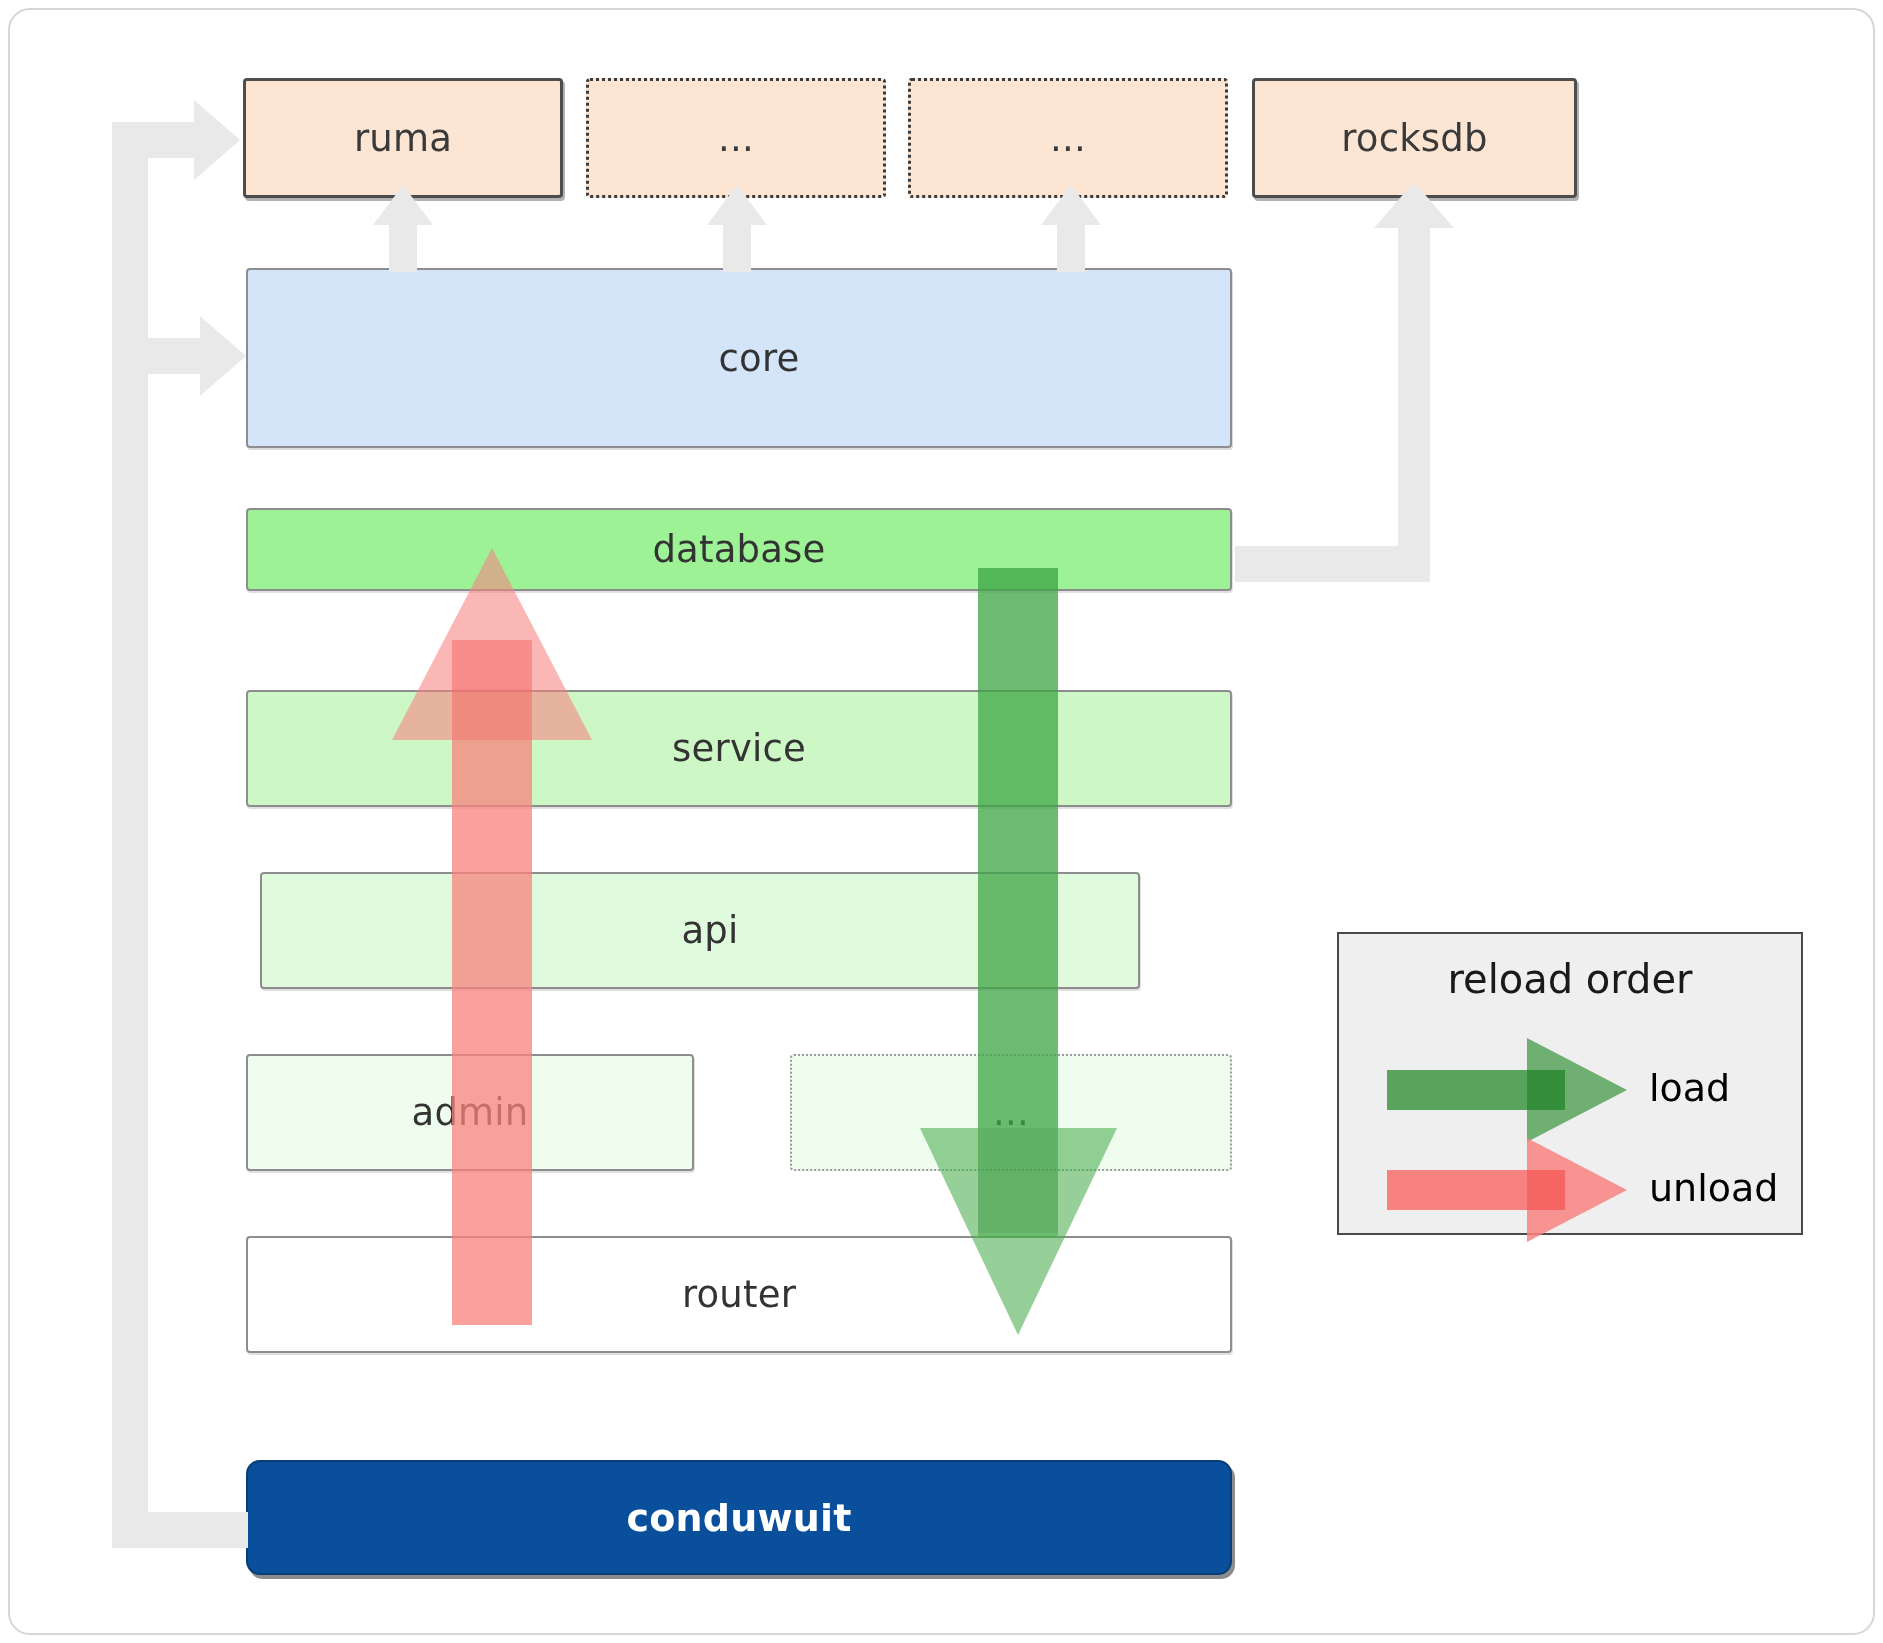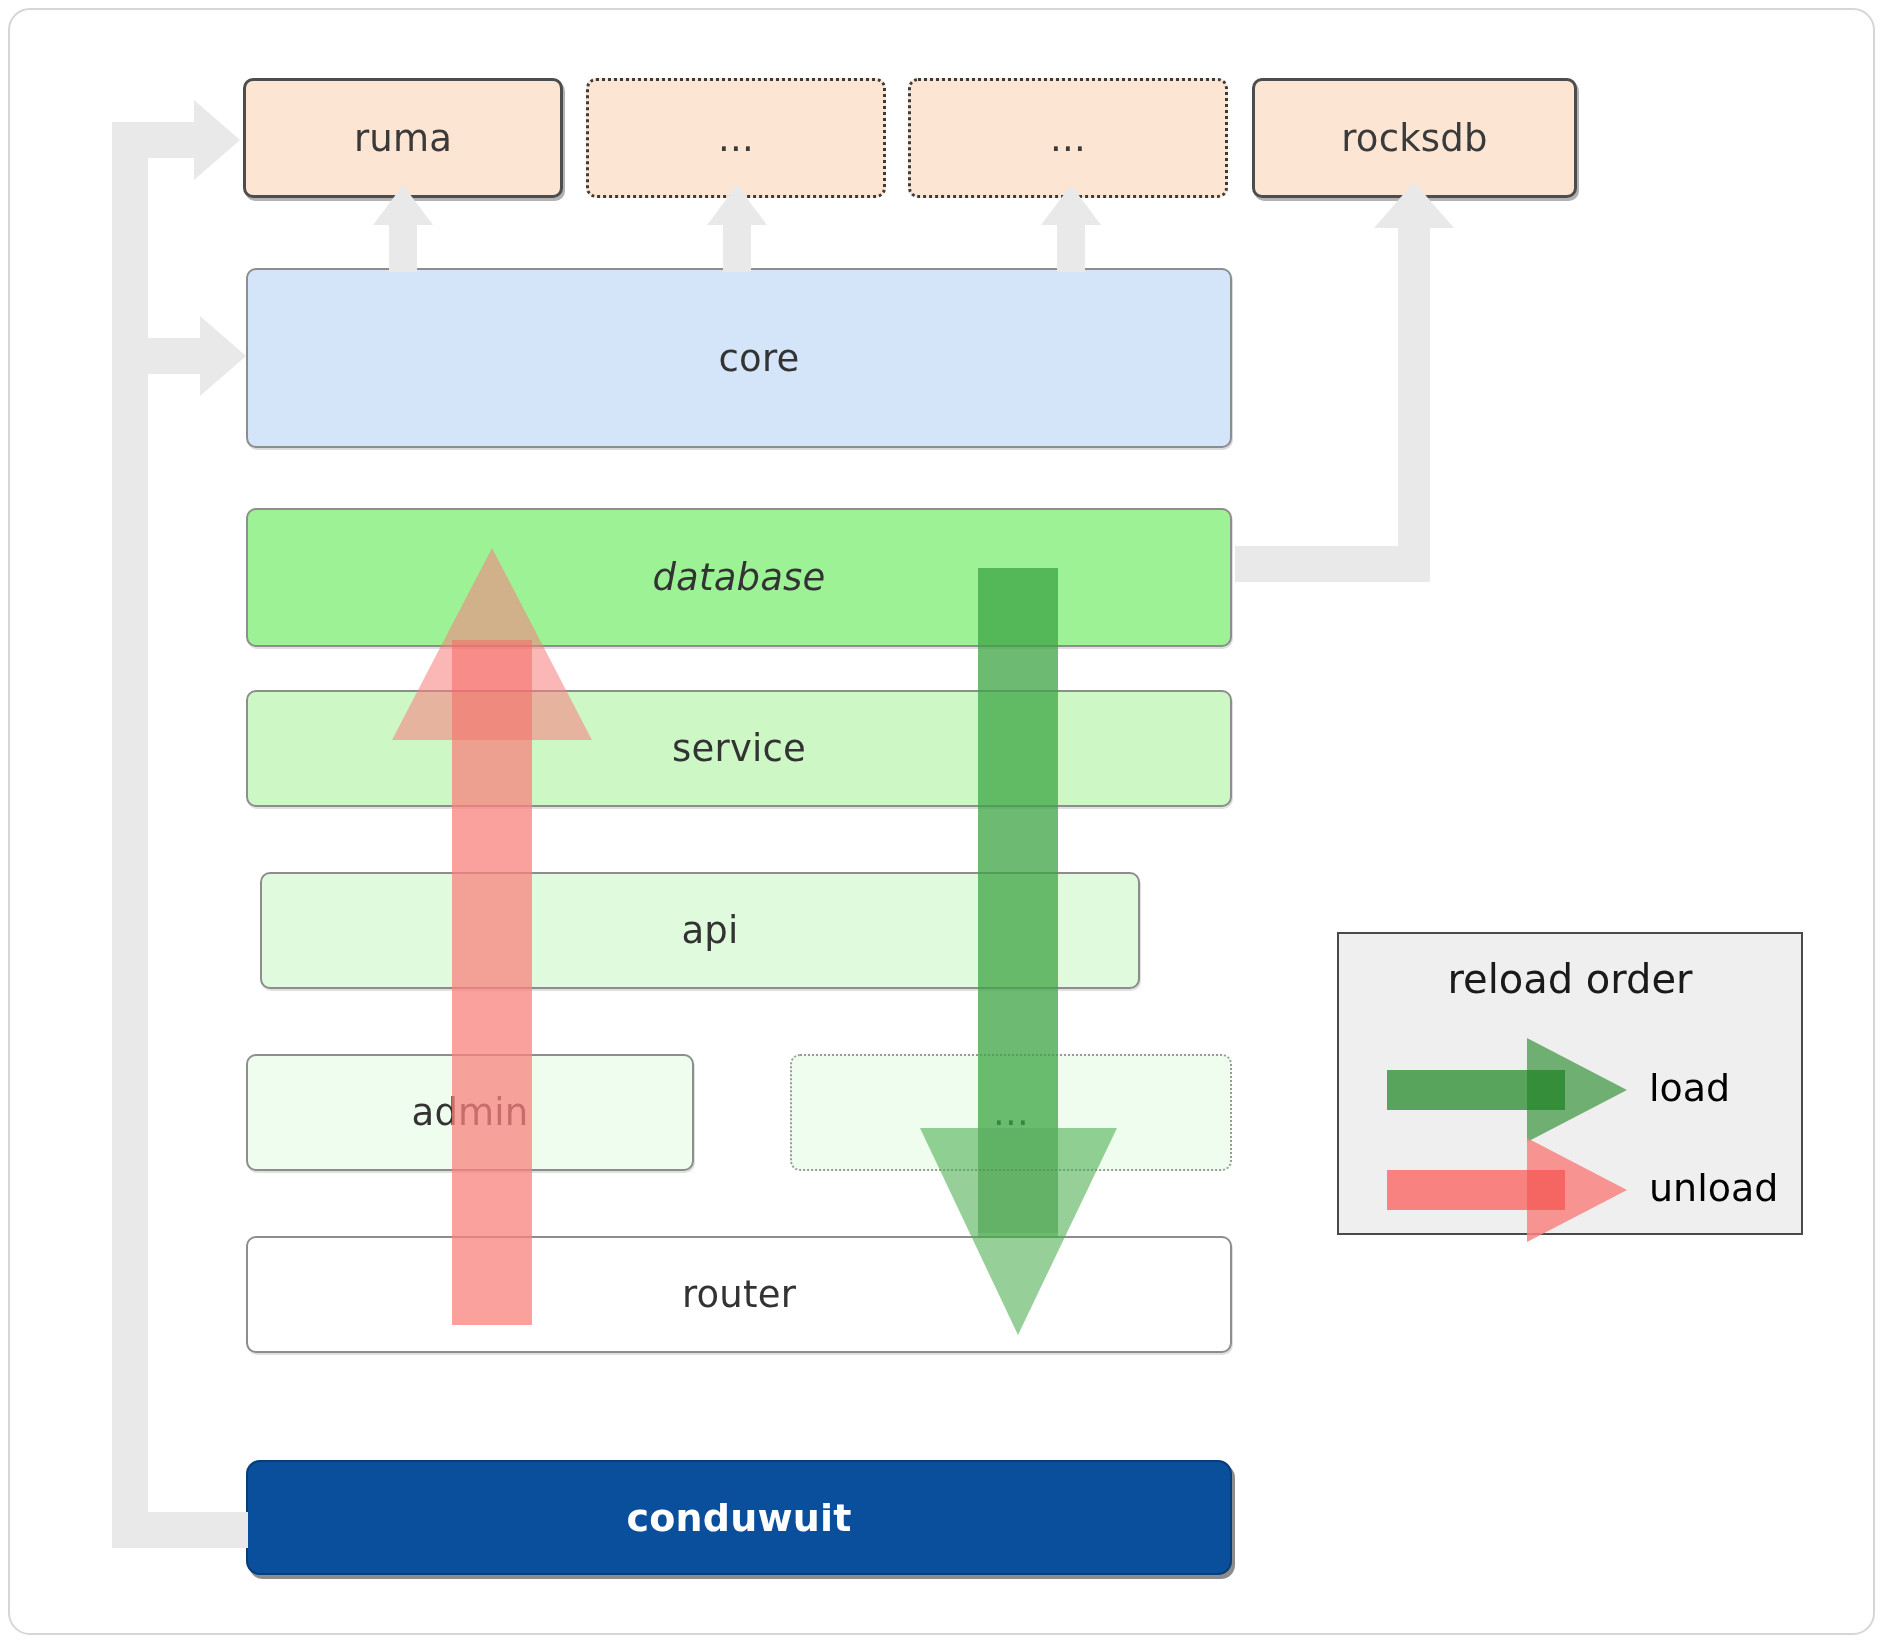--- a/index.html
+++ b/index.html
@@ -24,21 +24,21 @@
     border-radius: 22px;
     background: #ffffff;
   }
 
   
   .node {
     position: absolute;
     display: flex;
     align-items: center;
     justify-content: center;
-    border-radius: 10px;
+    border-radius: 4px;
     font-size: 37px;
     color: #333333;
     letter-spacing: .2px;
     line-height: 1;
   }
   .node .lbl { pointer-events: none; }
 
   
   .dep {
     background: #fde5d4;
@@ -151,21 +151,21 @@
   </div>
 
   <div class="node dep" style="left:1252px; top:78px; width:325px; height:120px;">
     <span class="lbl">rocksdb</span>
   </div>
 
   <div class="node core" style="left:246px; top:268px; width:986px; height:180px;padding-left:40px;">
     <span class="lbl">core</span>
   </div>
 
-  <div class="node layer l-database" style="left:246px; top:508px; width:986px; height:139px;font-style:italic;">
+  <div class="node layer l-database" style="left:246px; top:508px; width:986px; height:83px;">
     <span class="lbl">database</span>
   </div>
 
   <div class="node layer l-service" style="left:246px; top:690px; width:986px; height:117px;">
     <span class="lbl">service</span>
   </div>
 
   <div class="node layer l-api" style="left:260px; top:872px; width:880px; height:117px;padding-left:20px;">
     <span class="lbl">api</span>
   </div>

